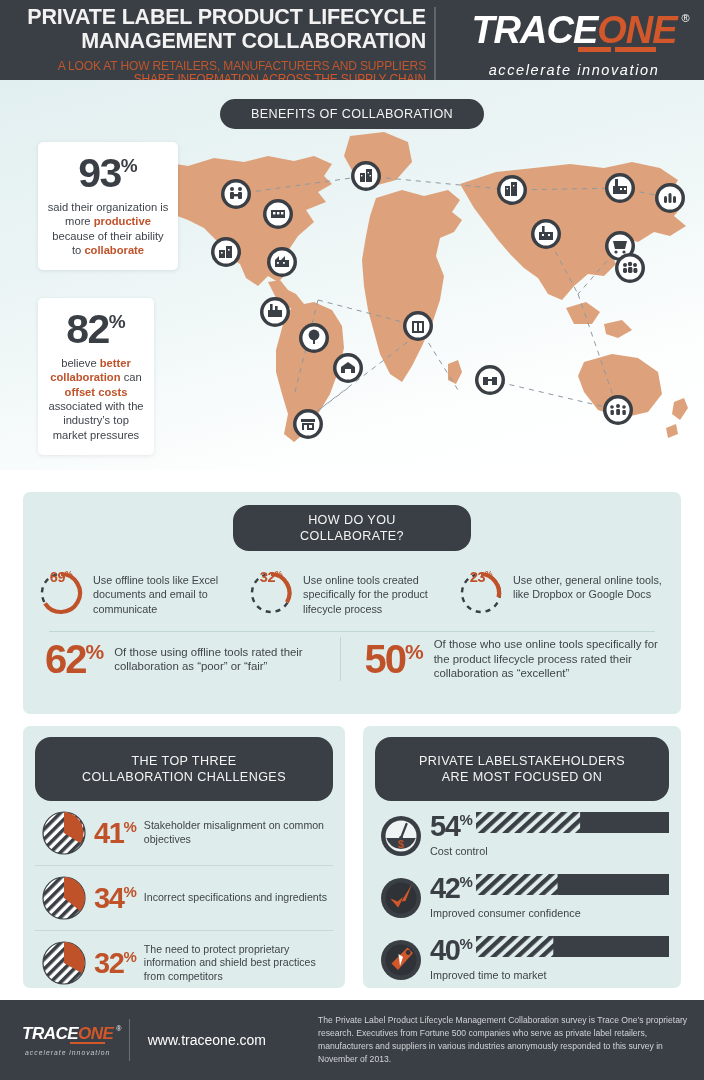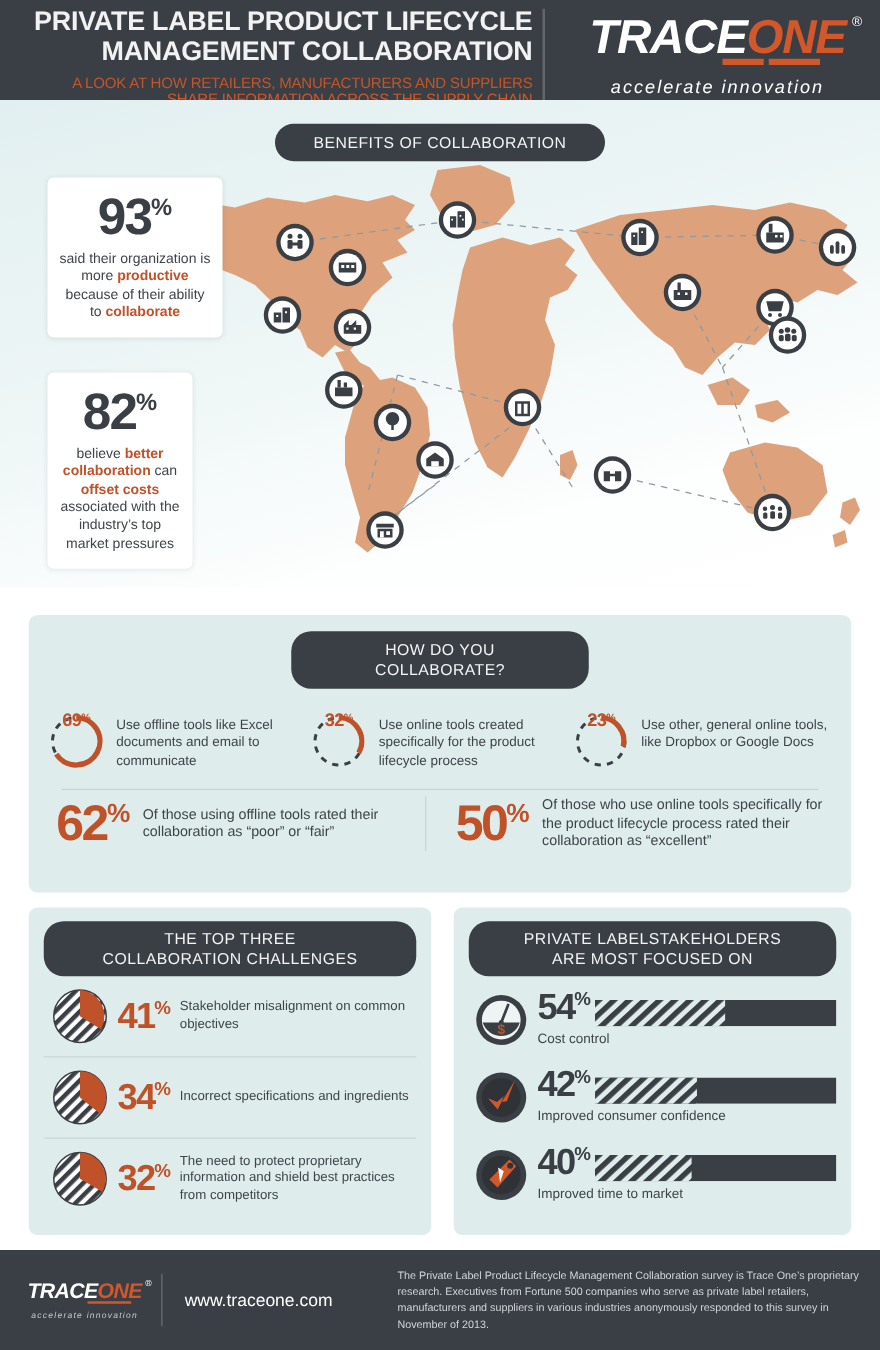--- a/index.html
+++ b/index.html
@@ -235,21 +235,21 @@
     left: 23px; top: 726px;
     width: 322px; height: 262px;
     padding: 11px 12px 0;
   }
   .focus-panel {
     position: absolute;
     left: 363px; top: 726px;
     width: 318px; height: 262px;
     padding: 11px 12px 0;
   }
-  .pill-two-line { padding: 6px 14px; }
+  .pill-two-line { padding: 16px 14px; }
 
   .chal-row {
     display: flex;
     align-items: center;
     gap: 7px;
     padding: 9px 3px 9px 6px;
   }
   .chal-row + .chal-row { border-top: 1px solid #c6d8d8; }
   .pie { flex-shrink: 0; }
   .chal-num {
@@ -268,21 +268,21 @@
   }
 
   .focus-row {
     display: flex;
     align-items: flex-start;
     gap: 7px;
     padding: 11px 0 5px 4px;
   }
   .focus-icon { flex-shrink: 0; margin-top: 2px; }
   .focus-body { flex: 1; }
-  .focus-top { display: flex; align-items: flex-end; gap: 3px; }
+  .focus-top { display: flex; align-items: flex-start; gap: 3px; }
   .focus-num {
     font-size: 29px;
     font-weight: bold;
     color: #3a3f45;
     letter-spacing: -1.4px;
     line-height: 1;
     white-space: nowrap;
   }
   .focus-num sup { font-size: 15px; top: -0.62em; letter-spacing: 0; }
   .focus-bar { flex: 1; height: 21px; }

